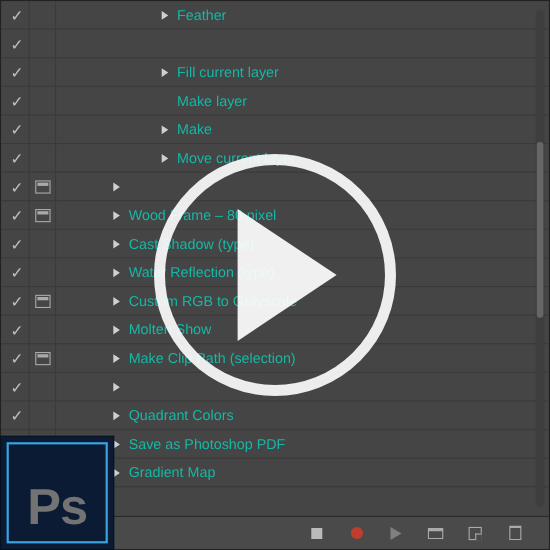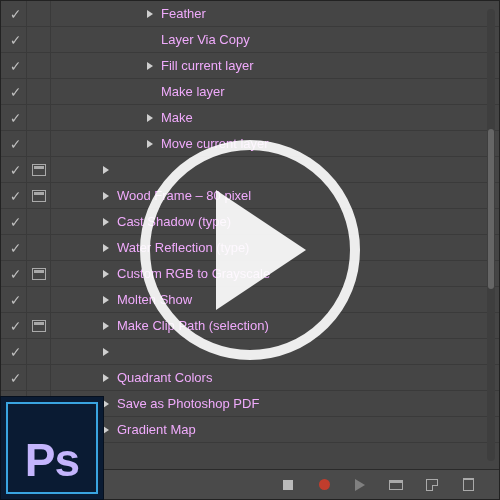--- a/index.html
+++ b/index.html
@@ -60,21 +60,21 @@
     border-left: 6px solid #cfcfcf;
     border-top: 4px solid transparent;
     border-bottom: 4px solid transparent;
     display: inline-block;
     margin-right: 8px;
     flex-shrink: 0;
   }
   .no-tri {
     width: 14px; display:inline-block; flex-shrink:0;
   }
-  .label { color: #f0abfc; white-space: nowrap; }
+  .label { color: #14b8a6; white-space: nowrap; }
   .toolbar {
     position: absolute;
     bottom: 0; left: 0; right: 0;
     height: 30px;
     background: #4a4a4a;
     border-top: 1px solid #2a2a2a;
     display: flex;
     align-items: center;
     justify-content: flex-end;
     gap: 22px;
@@ -127,21 +127,21 @@
     background: #0a1b33;
     display:flex; align-items:center; justify-content:center;
     box-shadow: 0 0 0 1px rgba(0,0,0,.4) inset;
   }
   .ps-inner {
     width: 92px; height: 92px;
     border: 2px solid #3aa4e0;
     display:flex; align-items:center; justify-content:center;
     font-family: Arial, sans-serif;
   }
-  .ps-text { color:#c4b5fd; font-size:46px; font-weight:600; letter-spacing:-1px;margin-top:24px;}
+  .ps-text { color:#737373; font-size:46px; font-weight:600; letter-spacing:-1px;margin-top:24px;}
 </style>
 </head>
 <body>
 
 <div class="panel">
   <div class="rows" id="rows">
       <div class="row">
         <div class="cell-check">
           <span class="check">✓</span>
         </div>
@@ -150,21 +150,20 @@
         <span class="tri"></span>
         <span class="label">Feather</span>
       </div>
       <div class="row">
         <div class="cell-check">
           <span class="check">✓</span>
         </div>
         <div class="cell-mode"></div>
         <span class="indent indent-2"></span>
         <span class="no-tri"></span>
-        <span class="label">Layer Via Copy</span>
       </div>
       <div class="row">
         <div class="cell-check">
           <span class="check">✓</span>
         </div>
         <div class="cell-mode"></div>
         <span class="indent indent-2"></span>
         <span class="tri"></span>
         <span class="label">Fill current layer</span>
       </div>

